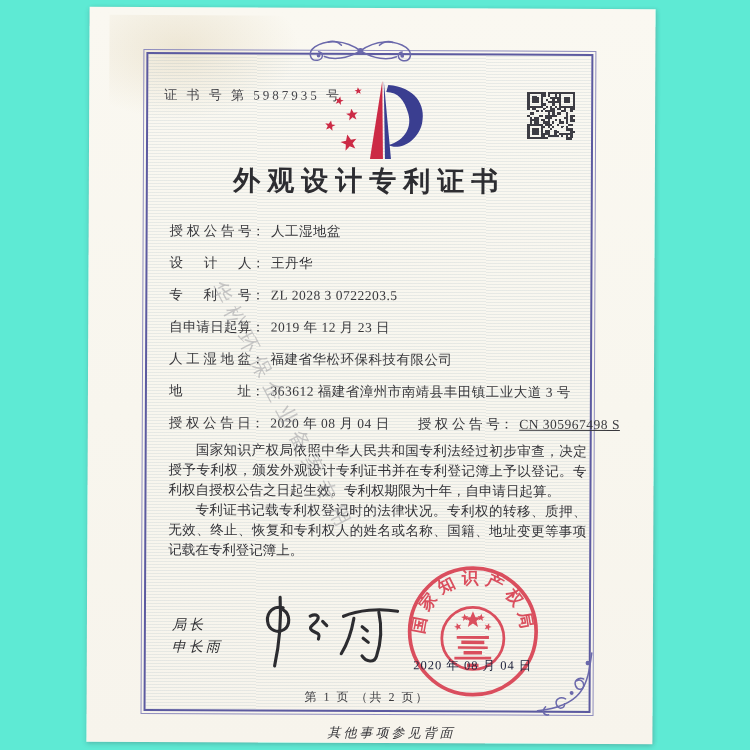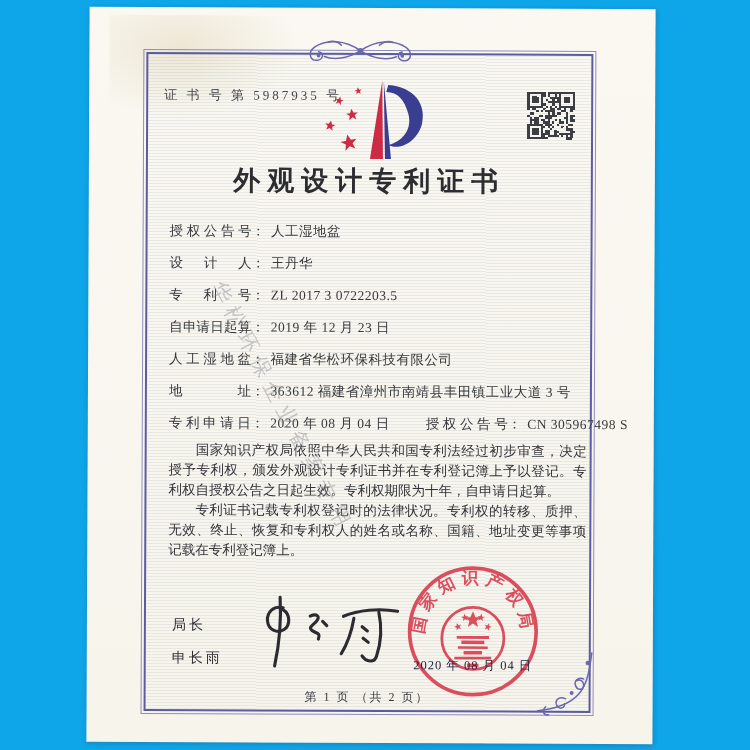--- a/index.html
+++ b/index.html
@@ -1,18 +1,18 @@
 <!DOCTYPE html>
 <html><head>
 <meta charset="utf-8">
 <style>
   html,body{margin:0;padding:0;width:750px;height:750px;background:#fdfdfc;overflow:hidden;}
   body{font-family:"Liberation Serif","DejaVu Serif",serif;color:#38383c;position:relative;}
 
-  .stage{position:absolute;inset:0;background:#0ea5e9;}
+  .stage{position:absolute;inset:0;background:#5eead4;}
 
   .paper{
     position:absolute;left:88px;top:8px;width:566px;height:735px;
     background:linear-gradient(180deg,#faf8f1 0%,#f8f6ee 55%,#f7f4ec 100%);
     box-shadow:0 2px 5px rgba(60,60,70,.22), 2px 0 4px rgba(60,60,70,.10);
     transform:rotate(.25deg);
   }
   .paper::before{ 
     content:"";position:absolute;left:20px;top:8px;width:200px;height:110px;
     background:radial-gradient(ellipse at 35% 30%,rgba(205,185,140,.28),rgba(205,185,140,0) 65%);
@@ -39,33 +39,33 @@
   .title{
     position:absolute;left:0;right:0;top:112px;margin:0;text-align:center;
     font-size:27px;font-weight:700;letter-spacing:7px;color:#2d2d31;
   }
 
   .fields{position:absolute;left:26px;right:16px;top:172px;font-size:13.5px;}
   .frow{height:32px;white-space:nowrap;}
   .flabel{display:inline-block;width:82px;text-align:justify;text-align-last:justify;vertical-align:top;}
   .fcolon{display:inline-block;margin-right:6px;}
   .fval{letter-spacing:.5px;}
-  .fgroup2{margin-left:36px;}
+  .fgroup2{margin-left:28px;text-decoration:underline;}
 
   .paras{position:absolute;left:26px;width:418px;top:390px;font-size:13.5px;line-height:20px;text-align:justify;color:#333338;}
   .paras p{margin:0;text-indent:2em;}
 
   .watermark{
     position:absolute;left:86px;top:226px;white-space:nowrap;
     font-size:21px;letter-spacing:7px;color:rgba(128,128,134,.40);
     transform:rotate(62deg);transform-origin:left top;pointer-events:none;z-index:3;
   }
 
   .officer{position:absolute;left:30px;top:566px;font-size:14px;letter-spacing:3px;color:#2f2f33;}
-  .officer div{margin-bottom:15px;}
+  .officer div{margin-bottom:4px;font-style:italic;}
 
   .signature{position:absolute;left:110px;top:540px;width:156px;height:82px;}
 
   .seal{position:absolute;left:262px;top:510px;width:138px;height:140px;}
   .seal svg{opacity:.92;}
   .seal-date{
     position:absolute;left:250px;top:606px;width:162px;text-align:center;
     font-size:12.5px;letter-spacing:1px;color:#23273f;z-index:2;
   }
 
@@ -142,33 +142,33 @@
       <h1 class="title">外观设计专利证书</h1>
 
       <div class="fields">
         <div class="frow">
           <span class="flabel">授权公告号</span><span class="fcolon">：</span><span class="fval">人工湿地盆</span>
         </div>
         <div class="frow">
           <span class="flabel">设计人</span><span class="fcolon">：</span><span class="fval">王丹华</span>
         </div>
         <div class="frow">
-          <span class="flabel">专利号</span><span class="fcolon">：</span><span class="fval">ZL 2017 3 0722203.5</span>
+          <span class="flabel">专利号</span><span class="fcolon">：</span><span class="fval">ZL 2028 3 0722203.5</span>
         </div>
         <div class="frow">
           <span class="flabel">自申请日起算</span><span class="fcolon">：</span><span class="fval">2019 年 12 月 23 日</span>
         </div>
         <div class="frow">
           <span class="flabel">人工湿地盆</span><span class="fcolon">：</span><span class="fval">福建省华松环保科技有限公司</span>
         </div>
         <div class="frow">
           <span class="flabel">地址</span><span class="fcolon">：</span><span class="fval">363612 福建省漳州市南靖县丰田镇工业大道 3 号</span>
         </div>
         <div class="frow">
-          <span class="flabel">专利申请日</span><span class="fcolon">：</span><span class="fval">2020 年 08 月 04 日</span><span class="fgroup2"><span class="flabel">授权公告号</span><span class="fcolon">：</span><span class="fval">CN 305967498 S</span></span>
+          <span class="flabel">授权公告日</span><span class="fcolon">：</span><span class="fval">2020 年 08 月 04 日</span><span class="fgroup2"><span class="flabel">授权公告号</span><span class="fcolon">：</span><span class="fval">CN 305967498 S</span></span>
         </div>
       </div>
 
       <div class="paras">
         <p>国家知识产权局依照中华人民共和国专利法经过初步审查，决定授予专利权，颁发外观设计专利证书并在专利登记簿上予以登记。专利权自授权公告之日起生效。专利权期限为十年，自申请日起算。</p>
         <p>专利证书记载专利权登记时的法律状况。专利权的转移、质押、无效、终止、恢复和专利权人的姓名或名称、国籍、地址变更等事项记载在专利登记簿上。</p>
       </div>
 
       <div class="watermark">华松环保企业备案专用</div>
 
@@ -215,14 +215,15 @@
             <rect x="44" y="82" width="32" height="2.4"></rect>
             <rect x="55" y="88" width="10" height="3"></rect>
           </g>
         </svg>
       </div>
       <div class="seal-date">2020 年 08 月 04 日</div>
 
       <div class="page-footer">第 1 页 （共 2 页）</div>
     </div>
 
+    <div class="back-note">其他事项参见背面</div>
   </div>
 </div>
 
 </body></html>

